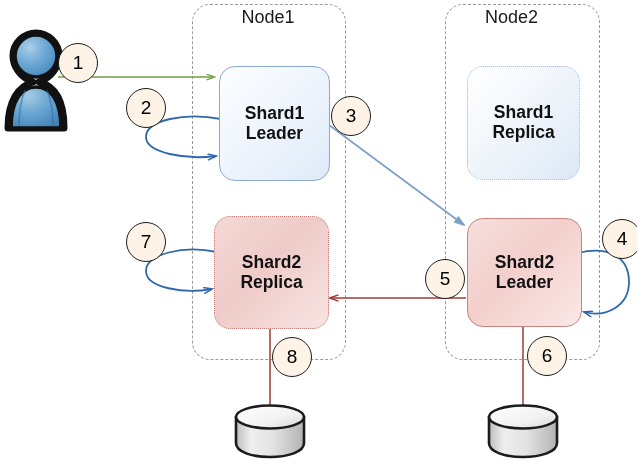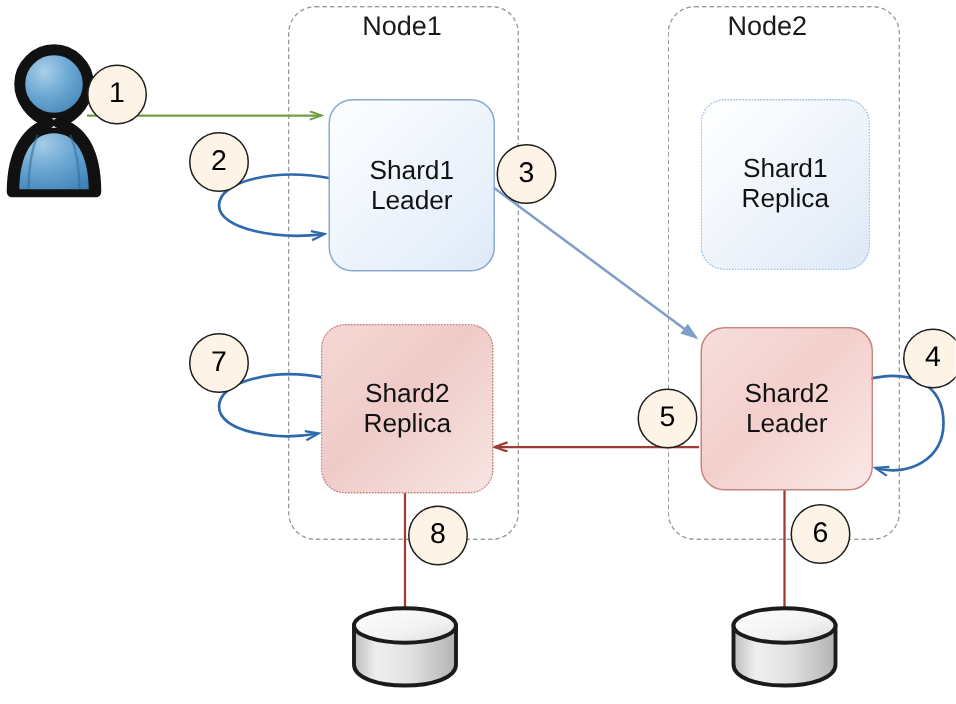--- a/index.html
+++ b/index.html
@@ -4,21 +4,21 @@
 <style>
   html,body{margin:0;padding:0;background:#ffffff;}
   body{width:637px;height:469px;overflow:hidden;
        font-family:"Liberation Sans","DejaVu Sans",sans-serif;}
   #stage{position:relative;width:637px;height:469px;background:#fff;}
   #stage svg.layer{position:absolute;left:0;top:0;width:637px;height:469px;}
   .nodebox{position:absolute;border:1.6px dashed #9a9a9a;border-radius:18px;background:transparent;}
   .nodelabel{position:absolute;font-size:18px;color:#1a1a1a;text-align:center;line-height:1;}
   .shard{position:absolute;border-radius:16px;display:flex;flex-direction:column;
          align-items:center;justify-content:center;font-size:17.5px;color:#111;line-height:1.12;}
-  .shard span{display:block;text-align:center;}
+  .shard span{display:block;text-align:center;font-weight:bold;}
   .shard1-leader{border:1.4px solid #8aa9d0;
       background:linear-gradient(135deg,#fdfeff 0%,#f2f7fd 38%,#dfeaf8 100%);}
   .shard1-replica{border:1.6px dotted #9dc0e6;
       background:linear-gradient(135deg,#ffffff 0%,#f3f7fc 40%,#dde8f6 100%);}
   .shard2-leader{border:1.4px solid #c9837f;
       background:linear-gradient(135deg,#f6dedc 0%,#f3cfcc 45%,#fae9e7 100%);}
   .shard2-replica{border:1.6px dotted #c4817e;
       background:linear-gradient(135deg,#f4d8d5 0%,#efcbc8 45%,#f7e5e3 100%);}
   .badge{position:absolute;width:38px;height:38px;border-radius:50%;
       border:1.5px solid #1e1e1e;background:#fdf3e6;

